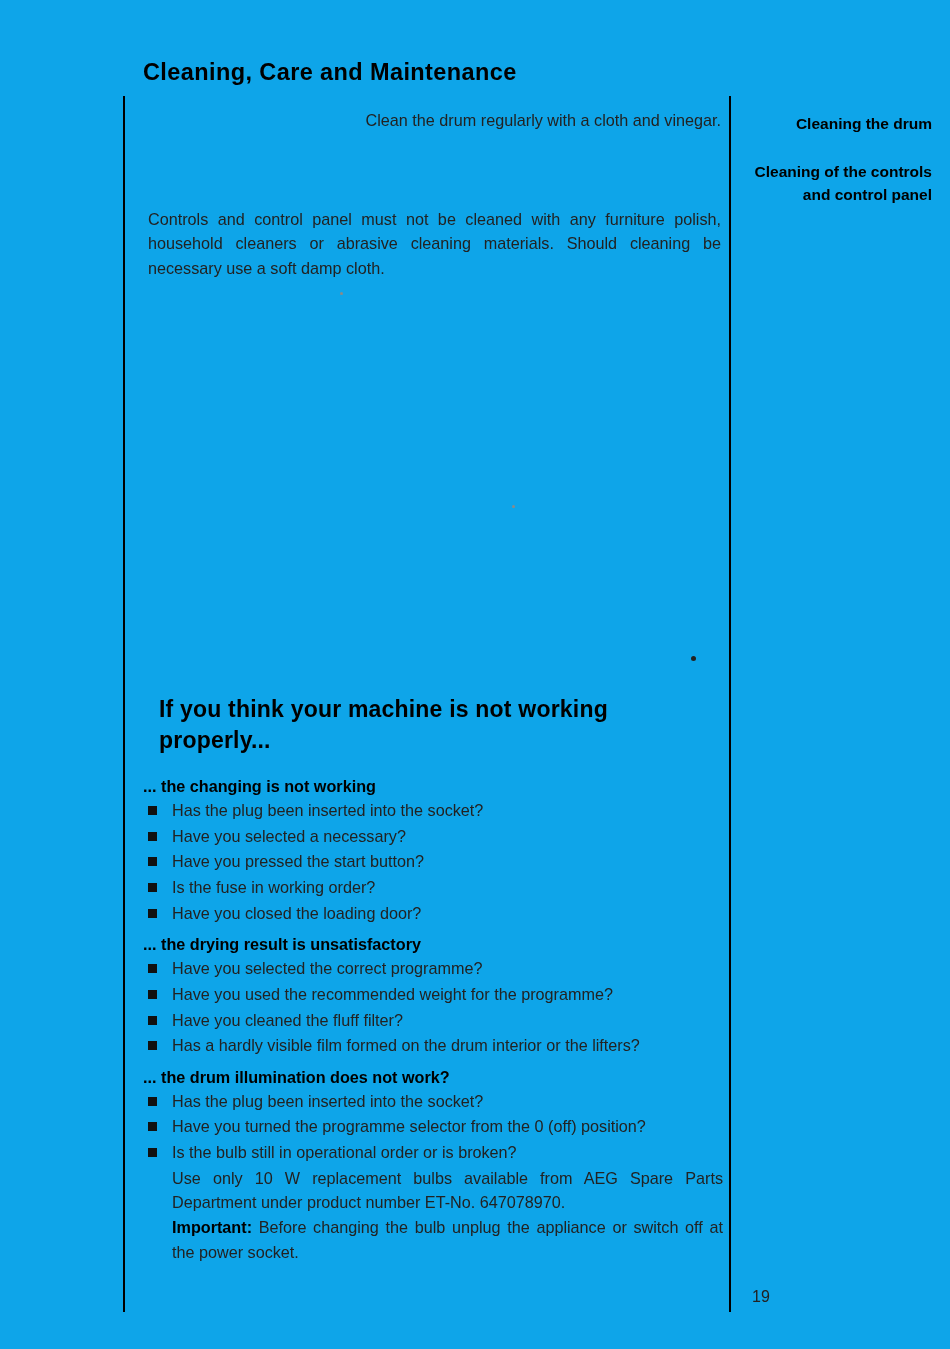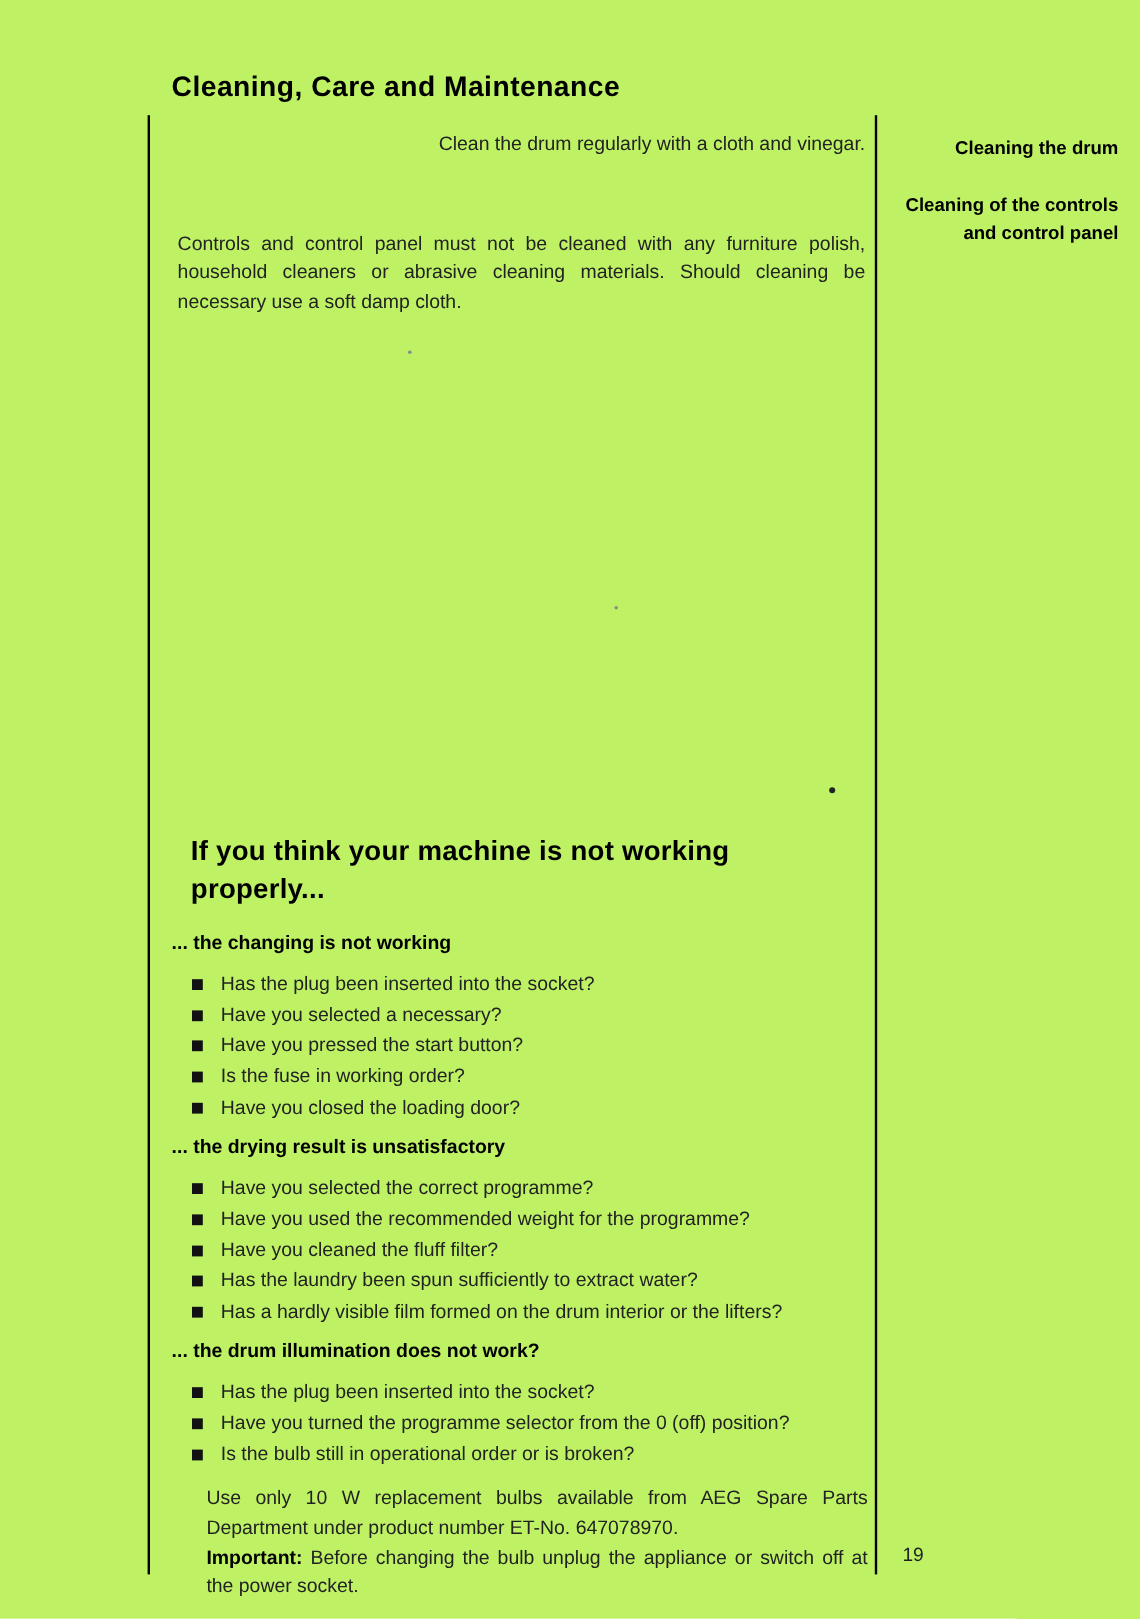--- a/index.html
+++ b/index.html
@@ -8,21 +8,21 @@
     background: #ffffff;
   }
   body {
     font-family: "Liberation Sans", sans-serif;
     color: #1a1a1a;
   }
   .page {
     position: relative;
     width: 950px;
     height: 1349px;
-    background: #bef264;
+    background: #0ea5e9;
     overflow: hidden;
   }
 
   
   .main-heading {
     position: absolute;
     left: 143px;
     top: 43px;
     font-size: 23.5px;
     font-weight: bold;
@@ -74,21 +74,21 @@
     width: 573px;
   }
   .para {
     font-size: 16.2px;
     line-height: 1.52;
     color: #222;
     margin: 0;
     text-align: right;
   }
   .para.spaced {
-    margin-top: 58px;
+    margin-top: 74px;
   }
   .para.justify {
     text-align: justify;
   }
 
   
   .dot {
     position: absolute;
     background: #8a8a8a;
     border-radius: 50%;
@@ -114,21 +114,21 @@
     font-weight: bold;
     margin-top: 22px;
     margin-bottom: 2px;
     color: #000;
   }
   .sub-head.tight {
     margin-top: 10px;
   }
   ul.checks {
     list-style: none;
-    margin: 12px;
+    margin: 0;
     padding: 0;
   }
   ul.checks li {
     position: relative;
     padding-left: 29px;
     font-size: 16.2px;
     line-height: 1.52;
     color: #222;
     margin-bottom: 1px;
   }
@@ -195,21 +195,20 @@
       <li><span class="bullet"></span><span>Have you pressed the start button?</span></li>
       <li><span class="bullet"></span><span>Is the fuse in working order?</span></li>
       <li><span class="bullet"></span><span>Have you closed the loading door?</span></li>
     </ul>
 
     <div class="sub-head tight">... the drying result is unsatisfactory</div>
     <ul class="checks">
       <li><span class="bullet"></span><span>Have you selected the correct programme?</span></li>
       <li><span class="bullet"></span><span>Have you used the recommended weight for the programme?</span></li>
       <li><span class="bullet"></span><span>Have you cleaned the fluff filter?</span></li>
-      <li><span class="bullet"></span><span>Has the laundry been spun sufficiently to extract water?</span></li>
       <li class="just"><span class="bullet"></span><span>Has a hardly visible film formed on the drum interior or the lifters?</span></li>
     </ul>
 
     <div class="sub-head tight">... the drum illumination does not work?</div>
     <ul class="checks">
       <li><span class="bullet"></span><span>Has the plug been inserted into the socket?</span></li>
       <li class="just"><span class="bullet"></span><span>Have you turned the programme selector from the 0 (off) position?</span></li>
       <li><span class="bullet"></span><span>Is the bulb still in operational order or is broken?</span></li>
     </ul>
     <div class="cont">

